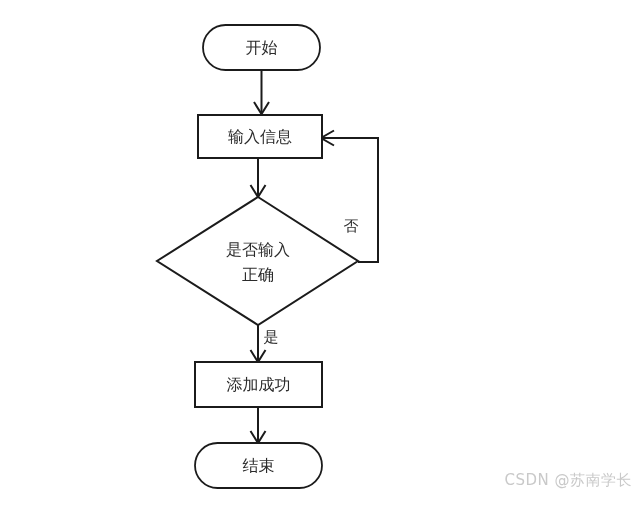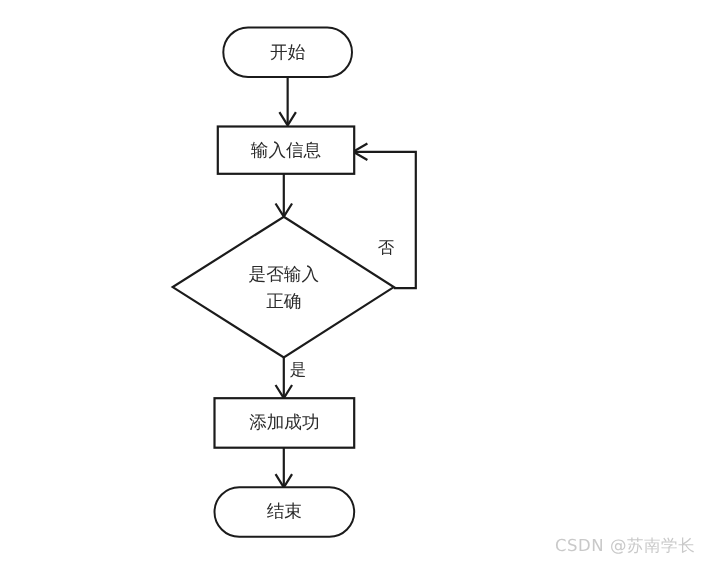--- a/index.html
+++ b/index.html
@@ -54,21 +54,21 @@
   .edge-label {
     fill: #2b2b2b;
     font-family: "DejaVu Sans", "Liberation Sans", sans-serif;
     font-size: 15px;
     text-anchor: middle;
     dominant-baseline: middle;
   }
   .watermark-text {
     position: absolute;
     right: 10px;
-    bottom: 8px;
+    bottom: 24px;
     color: #c9c9c9;
     font-family: "DejaVu Sans", "Liberation Sans", sans-serif;
     font-size: 15px;
     letter-spacing: 0.5px;
     white-space: nowrap;
     user-select: none;
   }
 </style>
 </head>
 <body>

